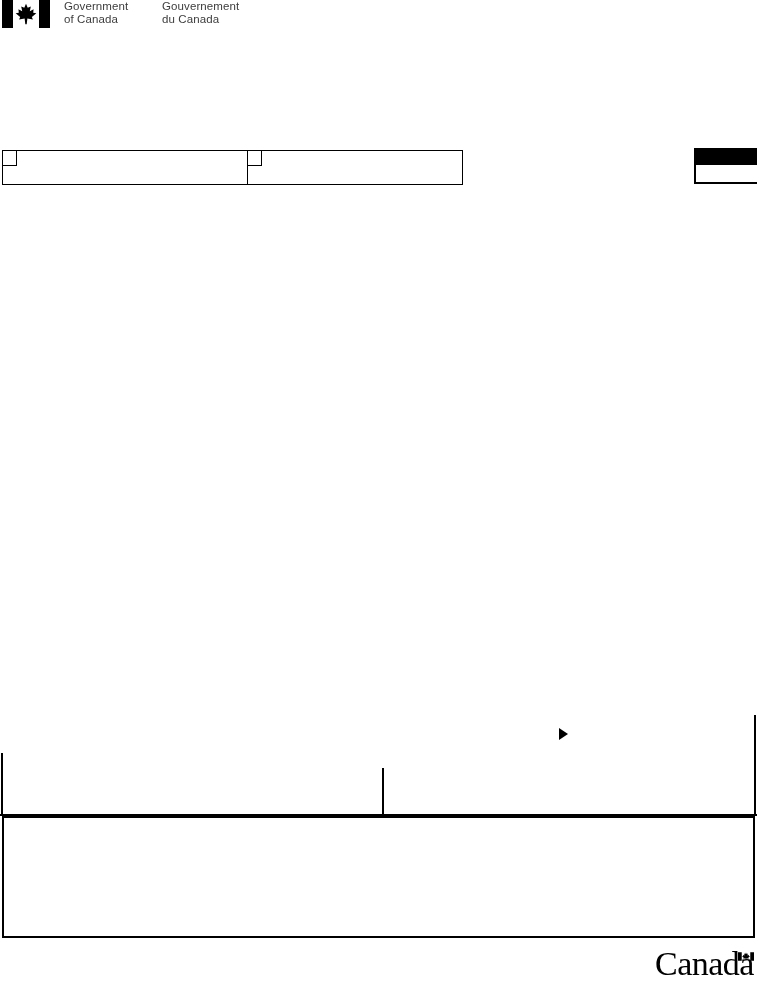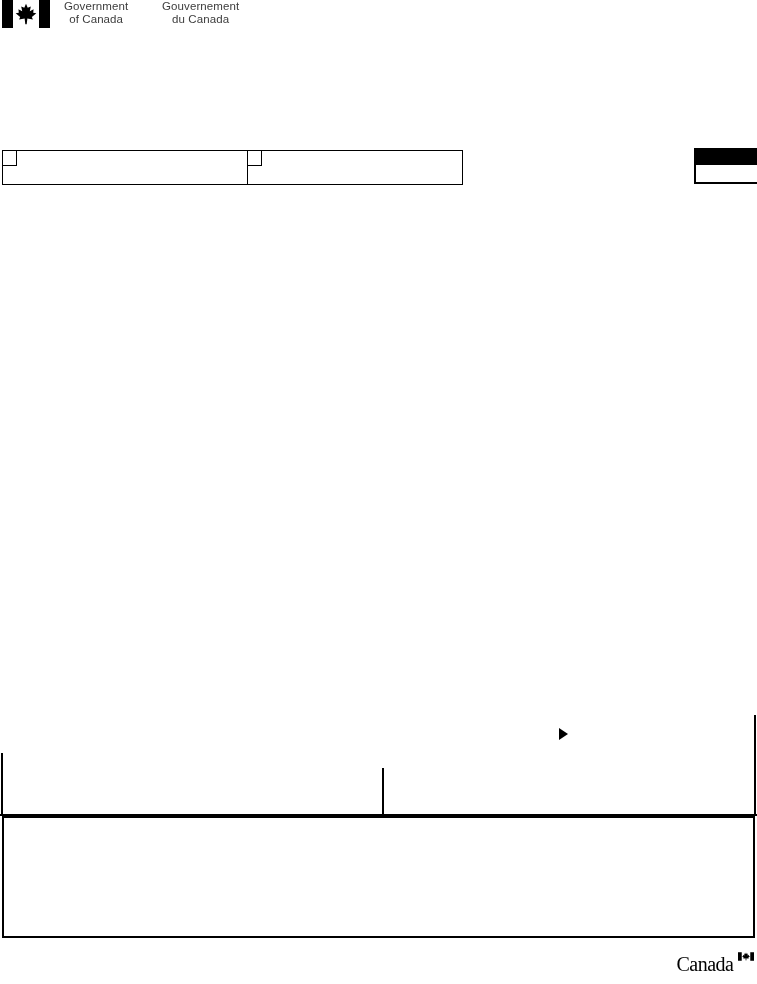--- a/index.html
+++ b/index.html
@@ -1,21 +1,21 @@
 <!DOCTYPE html>
 <html><head>
 <meta charset="utf-8">
 <style>
   html,body{margin:0;padding:0;}
   body{
     width:757px;height:984px;position:relative;overflow:hidden;
     background:#ffffff;
     font-family:"Liberation Sans",sans-serif;
   }
-  .abs{position:absolute;text-align:center;}
+  .abs{position:absolute;}
   
   .fip-flag{left:2px;top:0;width:48px;height:28px;display:flex;}
   .fip-flag .bar{width:11px;height:28px;background:#000;}
   .fip-flag .centre{width:26px;height:28px;display:flex;align-items:center;justify-content:center;}
   .fip-text{top:0;font-size:11.5px;line-height:12.5px;color:#3d3d3d;letter-spacing:0.1px;white-space:pre;}
   .fip-en{left:64px;}
   .fip-fr{left:162px;}
   
   .cb-table{left:2px;top:150px;width:459px;height:33px;border:1px solid #000;display:flex;box-sizing:content-box;}
   .cb-cell{position:relative;height:100%;}
@@ -36,21 +36,21 @@
   .line-left{left:1px;top:753px;height:61px;}
   .line-mid{left:382px;top:768px;height:46px;}
   .line-bottom{left:0;top:814px;width:757px;}
   .field-area{background:transparent;}
   .field-left{left:3px;top:769px;width:379px;height:45px;}
   .field-right{left:384px;top:769px;width:370px;height:45px;}
   
   .big-box{left:2px;top:816px;width:753px;height:122px;border:2px solid #000;box-sizing:border-box;background:#fff;}
   
   .wordmark{left:655px;top:946px;width:100px;height:36px;}
-  .wordmark .word{font-family:"Liberation Serif",serif;font-size:20px;line-height:36px;color:#000;letter-spacing:-0.5px;}
+  .wordmark .word{font-family:"Liberation Serif",serif;font-size:34px;line-height:36px;color:#000;letter-spacing:-0.5px;}
   .wordmark .mini-flag{position:absolute;right:1px;top:6px;}
 </style>
 </head>
 <body>
 
 <div class="abs fip-flag">
   <div class="bar"></div>
   <div class="centre">
     <svg width="22" height="26" viewBox="0 0 32 32">
       <polygon fill="#000000" points="16,1 18.5,7 23,5 21.5,12 27,9 26.5,14 31,15 24.5,20.5 26,24 18,22.5 17,31 15,31 14,22.5 6,24 7.5,20.5 1,15 5.5,14 5,9 10.5,12 9,5 13.5,7"></polygon>

